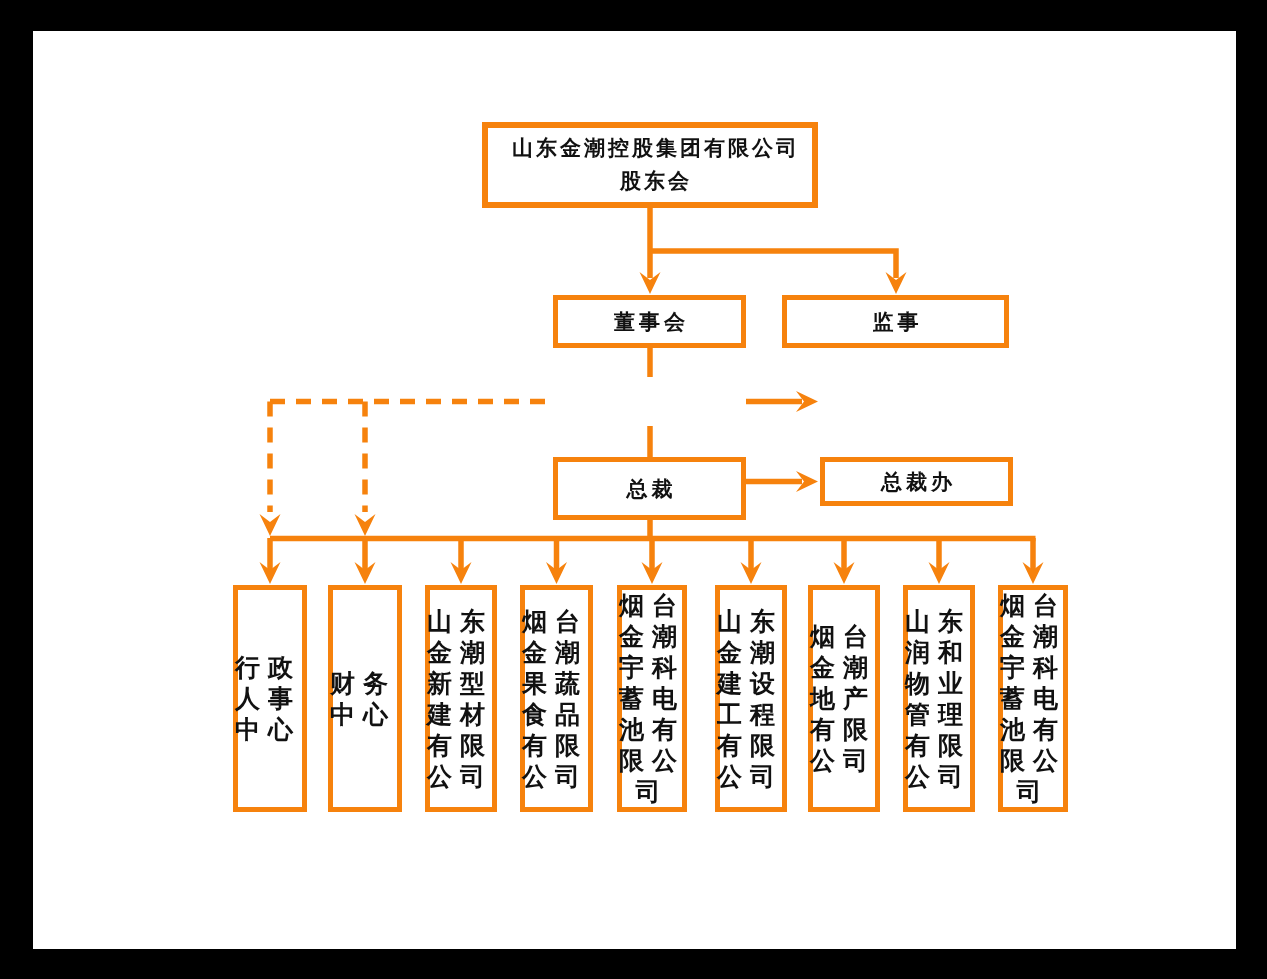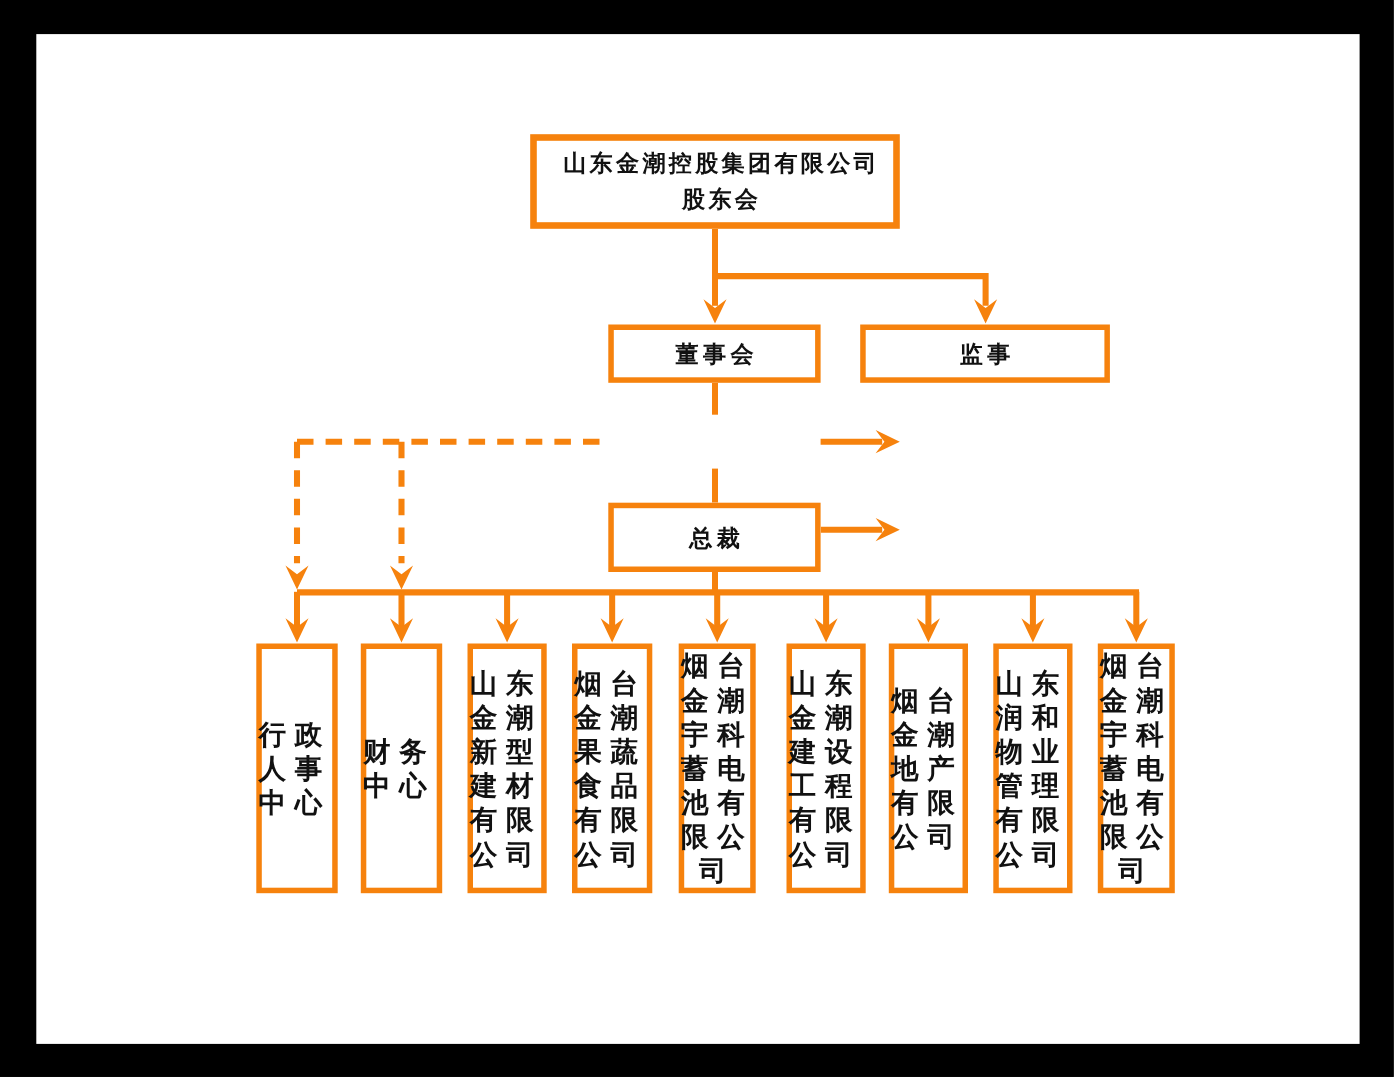--- a/index.html
+++ b/index.html
@@ -161,20 +161,23 @@
     <div>董事会</div>
   </div>
   <div class="node wide" style="left:782px;top:295px;width:227px;height:53px;">
     <div>监事</div>
   </div>
 
 
   <div class="node wide" style="left:553px;top:457px;width:193px;height:63px;">
     <div>总裁</div>
   </div>
+  <div class="node wide" style="left:820px;top:457px;width:193px;height:49px;">
+    <div>总裁办</div>
+  </div>
 
   <div class="vnode" style="left:233px;width:74px;">
     <span class="vlabel">行政人事中心</span>
   </div>
   <div class="vnode" style="left:328px;width:74px;">
     <span class="vlabel">财务中心</span>
   </div>
   <div class="vnode" style="left:425px;width:72px;">
     <span class="vlabel">山东金潮新型建材有限公司</span>
   </div>

